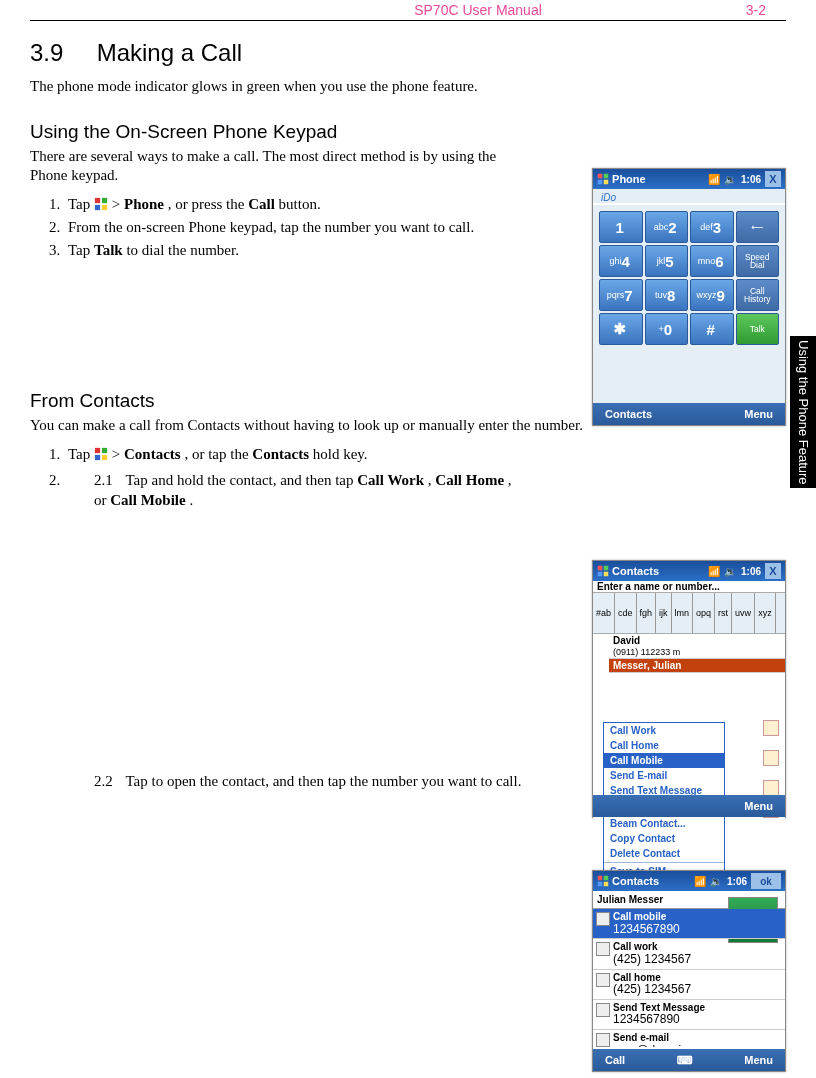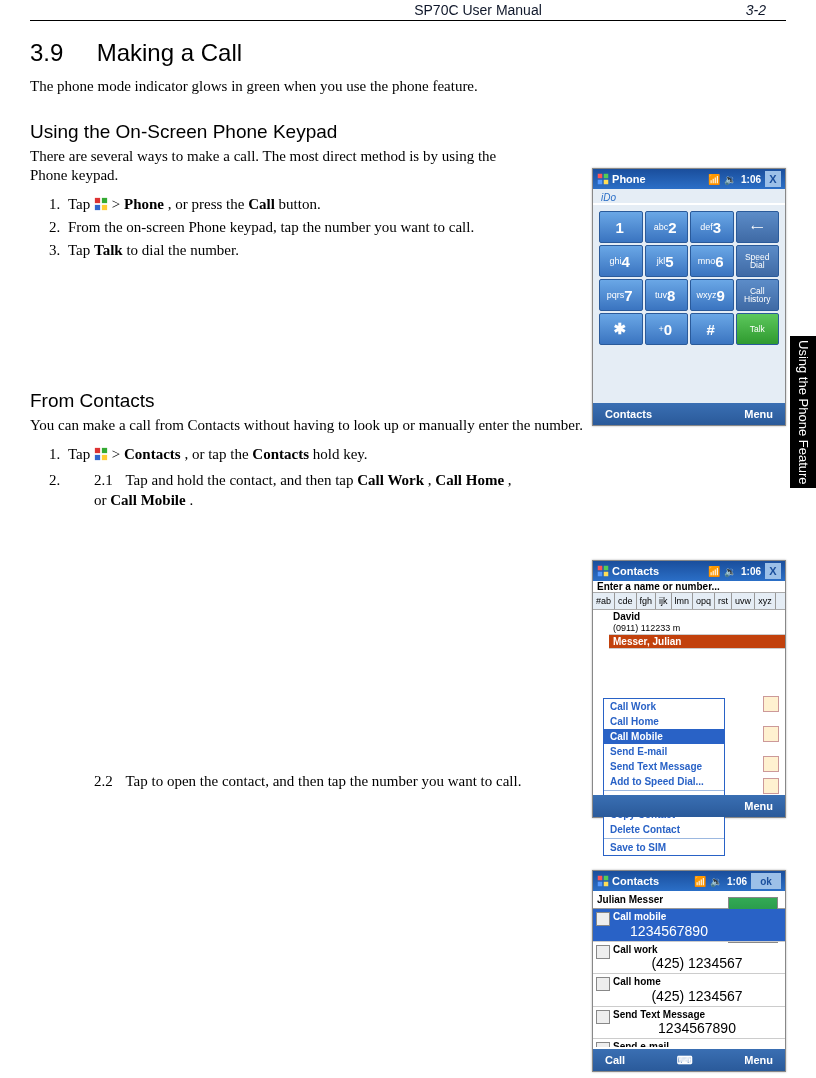--- a/index.html
+++ b/index.html
@@ -7,30 +7,30 @@
     padding: 0;
     font-family: "Times New Roman", serif;
     background: #fff;
     width: 816px;
     height: 1078px;
     position: relative;
     font-size: 15px;
     color: #000;
   }
   .header-bar {
-    color: #0f172a;
+    color: #ec4899;
     font-family: Arial, Helvetica, sans-serif;
     font-size: 14px;
     padding: 2px 20px 2px 0;
     border-bottom: 1px solid #000;
     margin: 0 30px 18px 30px;
     display: flex;
   }
   .header-left { flex:1; text-align:center; padding-left:200px;}
-  .header-right { width:40px; text-align:right;font-style:italic;}
+  .header-right { width:40px; text-align:right;}
   .content {
     margin: 0 30px;
     position: relative;
   }
   h1 {
     font-family: Arial, Helvetica, sans-serif;
     font-weight: normal;
     font-size: 24px;
     margin: 0 0 10px 0;
   }
@@ -94,37 +94,37 @@
   .keypad { display:grid; grid-template-columns: repeat(4,1fr); gap:2px;}
   .key { background:linear-gradient(#6aa7e6,#3a74c0); border:1px solid #2a5a9a; height:30px; color:#fff; font-family:Tahoma,Arial,sans-serif; font-size:9px; display:flex; align-items:center; justify-content:center; border-radius:2px;}
   .key .big { font-size:15px; font-weight:bold; margin-right:2px;}
   .key.side { background:linear-gradient(#5c8cc8,#3f6aa5); font-size:8.5px; text-align:center; line-height:1;}
   .key.talk { background:linear-gradient(#5cc75c,#2f9a2f);}
   .softbar { background:linear-gradient(#3a6fb3,#2a5a9a); color:#fff; font-family:Tahoma,Arial,sans-serif; font-size:11px; font-weight:bold; height:22px; display:flex; align-items:center; justify-content:space-between; padding:0 12px; position:absolute; bottom:0; left:0; right:0;}
 
   
   .input-row { font-family:Tahoma,Arial,sans-serif; font-size:10px; font-weight:bold; border-bottom:1px solid #aaa; padding:0 4px; background:#fff;}
   .tabs-row { font-family:Tahoma,Arial,sans-serif; font-size:9px; border-bottom:1px solid #aaa; background:#e5edf5; display:flex;}
-  .tabs-row span { border-right:1px solid #999; padding:3px 3px;}
+  .tabs-row span { border-right:1px solid #999; padding:15px 3px;}
   .crow { font-family:Tahoma,Arial,sans-serif; font-size:10px; border-bottom:1px solid #ccc; padding:1px 4px; background:#fff;}
   .crow.sel { background:#c2410c; color:#fff; font-weight:bold;}
   .ctx { position:absolute; left:10px; top:88px; width:120px; background:#fff; border:1px solid #2962c6; font-family:Tahoma,Arial,sans-serif; font-size:10px;}
   .ctx div { padding:2px 6px; color:#2962c6; font-weight:bold;}
   .ctx div.hr { border-top:1px solid #9cb8e0; height:0; padding:0; margin:1px 0;}
   .ctx div.sel { background:#2962c6; color:#fff;}
   .sim { position:absolute; right:6px; width:14px; height:14px; border:1px solid #c99; background:#fff1d0; font-size:8px;}
 
   
   .detail-body { font-family:Tahoma,Arial,sans-serif; font-size:10px; background:#fff; height:156px; overflow:hidden;}
   .detail-name { font-weight:bold; padding:3px 4px; border-bottom:1px solid #999;}
   .pic { float:right; width:48px; height:44px; margin:3px; border:1px solid #888; background:linear-gradient(#3a5,#173);}
   .drow { border-bottom:1px solid #ccc; padding:2px 4px 2px 20px; position:relative; line-height:1.15;}
   .drow .dicon { position:absolute; left:3px; top:3px; width:12px; height:12px; border:1px solid #888; background:#eee;}
   .drow.sel { background:#2962c6; color:#fff;}
-  .drow small { font-size:14px; display:block;text-align:center;}
+  .drow small { font-size:12px; display:block;}
   .bottabs {display:flex; border-top:1px solid #888;}
   .bottabs span { border:1px solid #888; border-bottom:none; padding:1px 6px; font-size:9px; margin-top:2px; margin-left:2px; background:#e5edf5;}
   .bottabs span.act { background:#fff;}
 </style>
 </head>
 <body>
 
 <div class="header-bar">
   <span class="header-left">SP70C User Manual</span>
   <span class="header-right">3-2</span>

